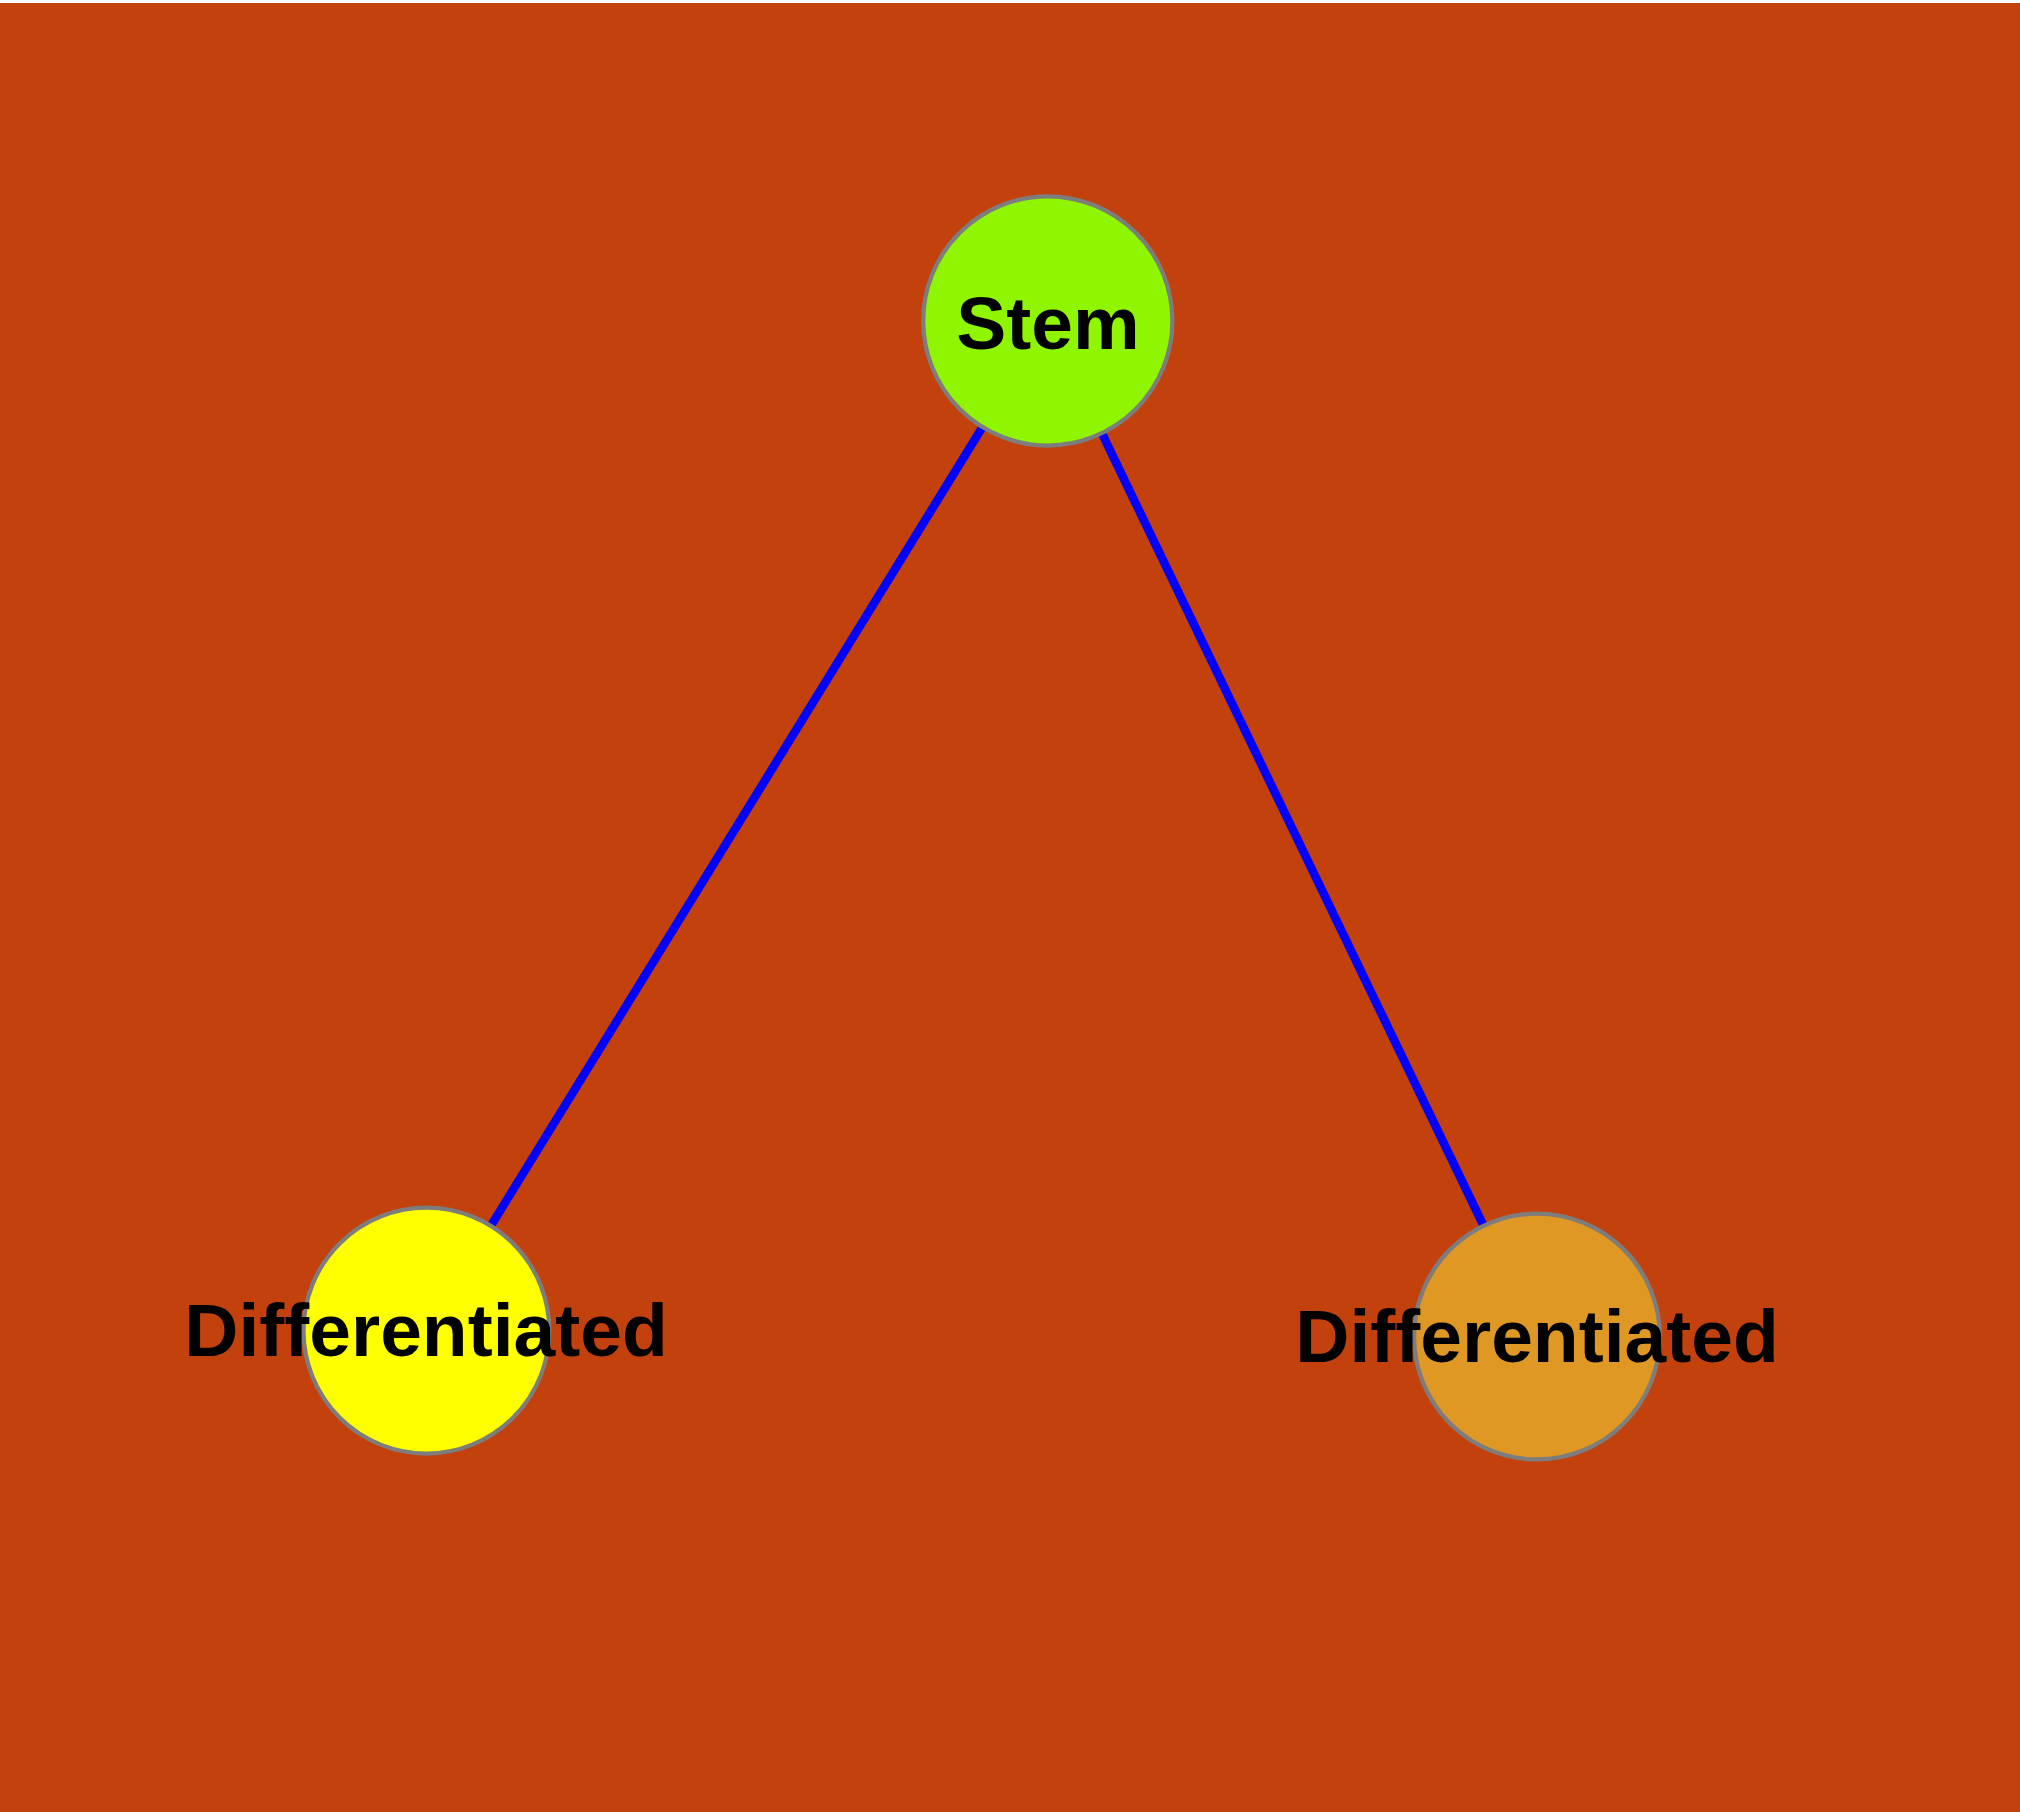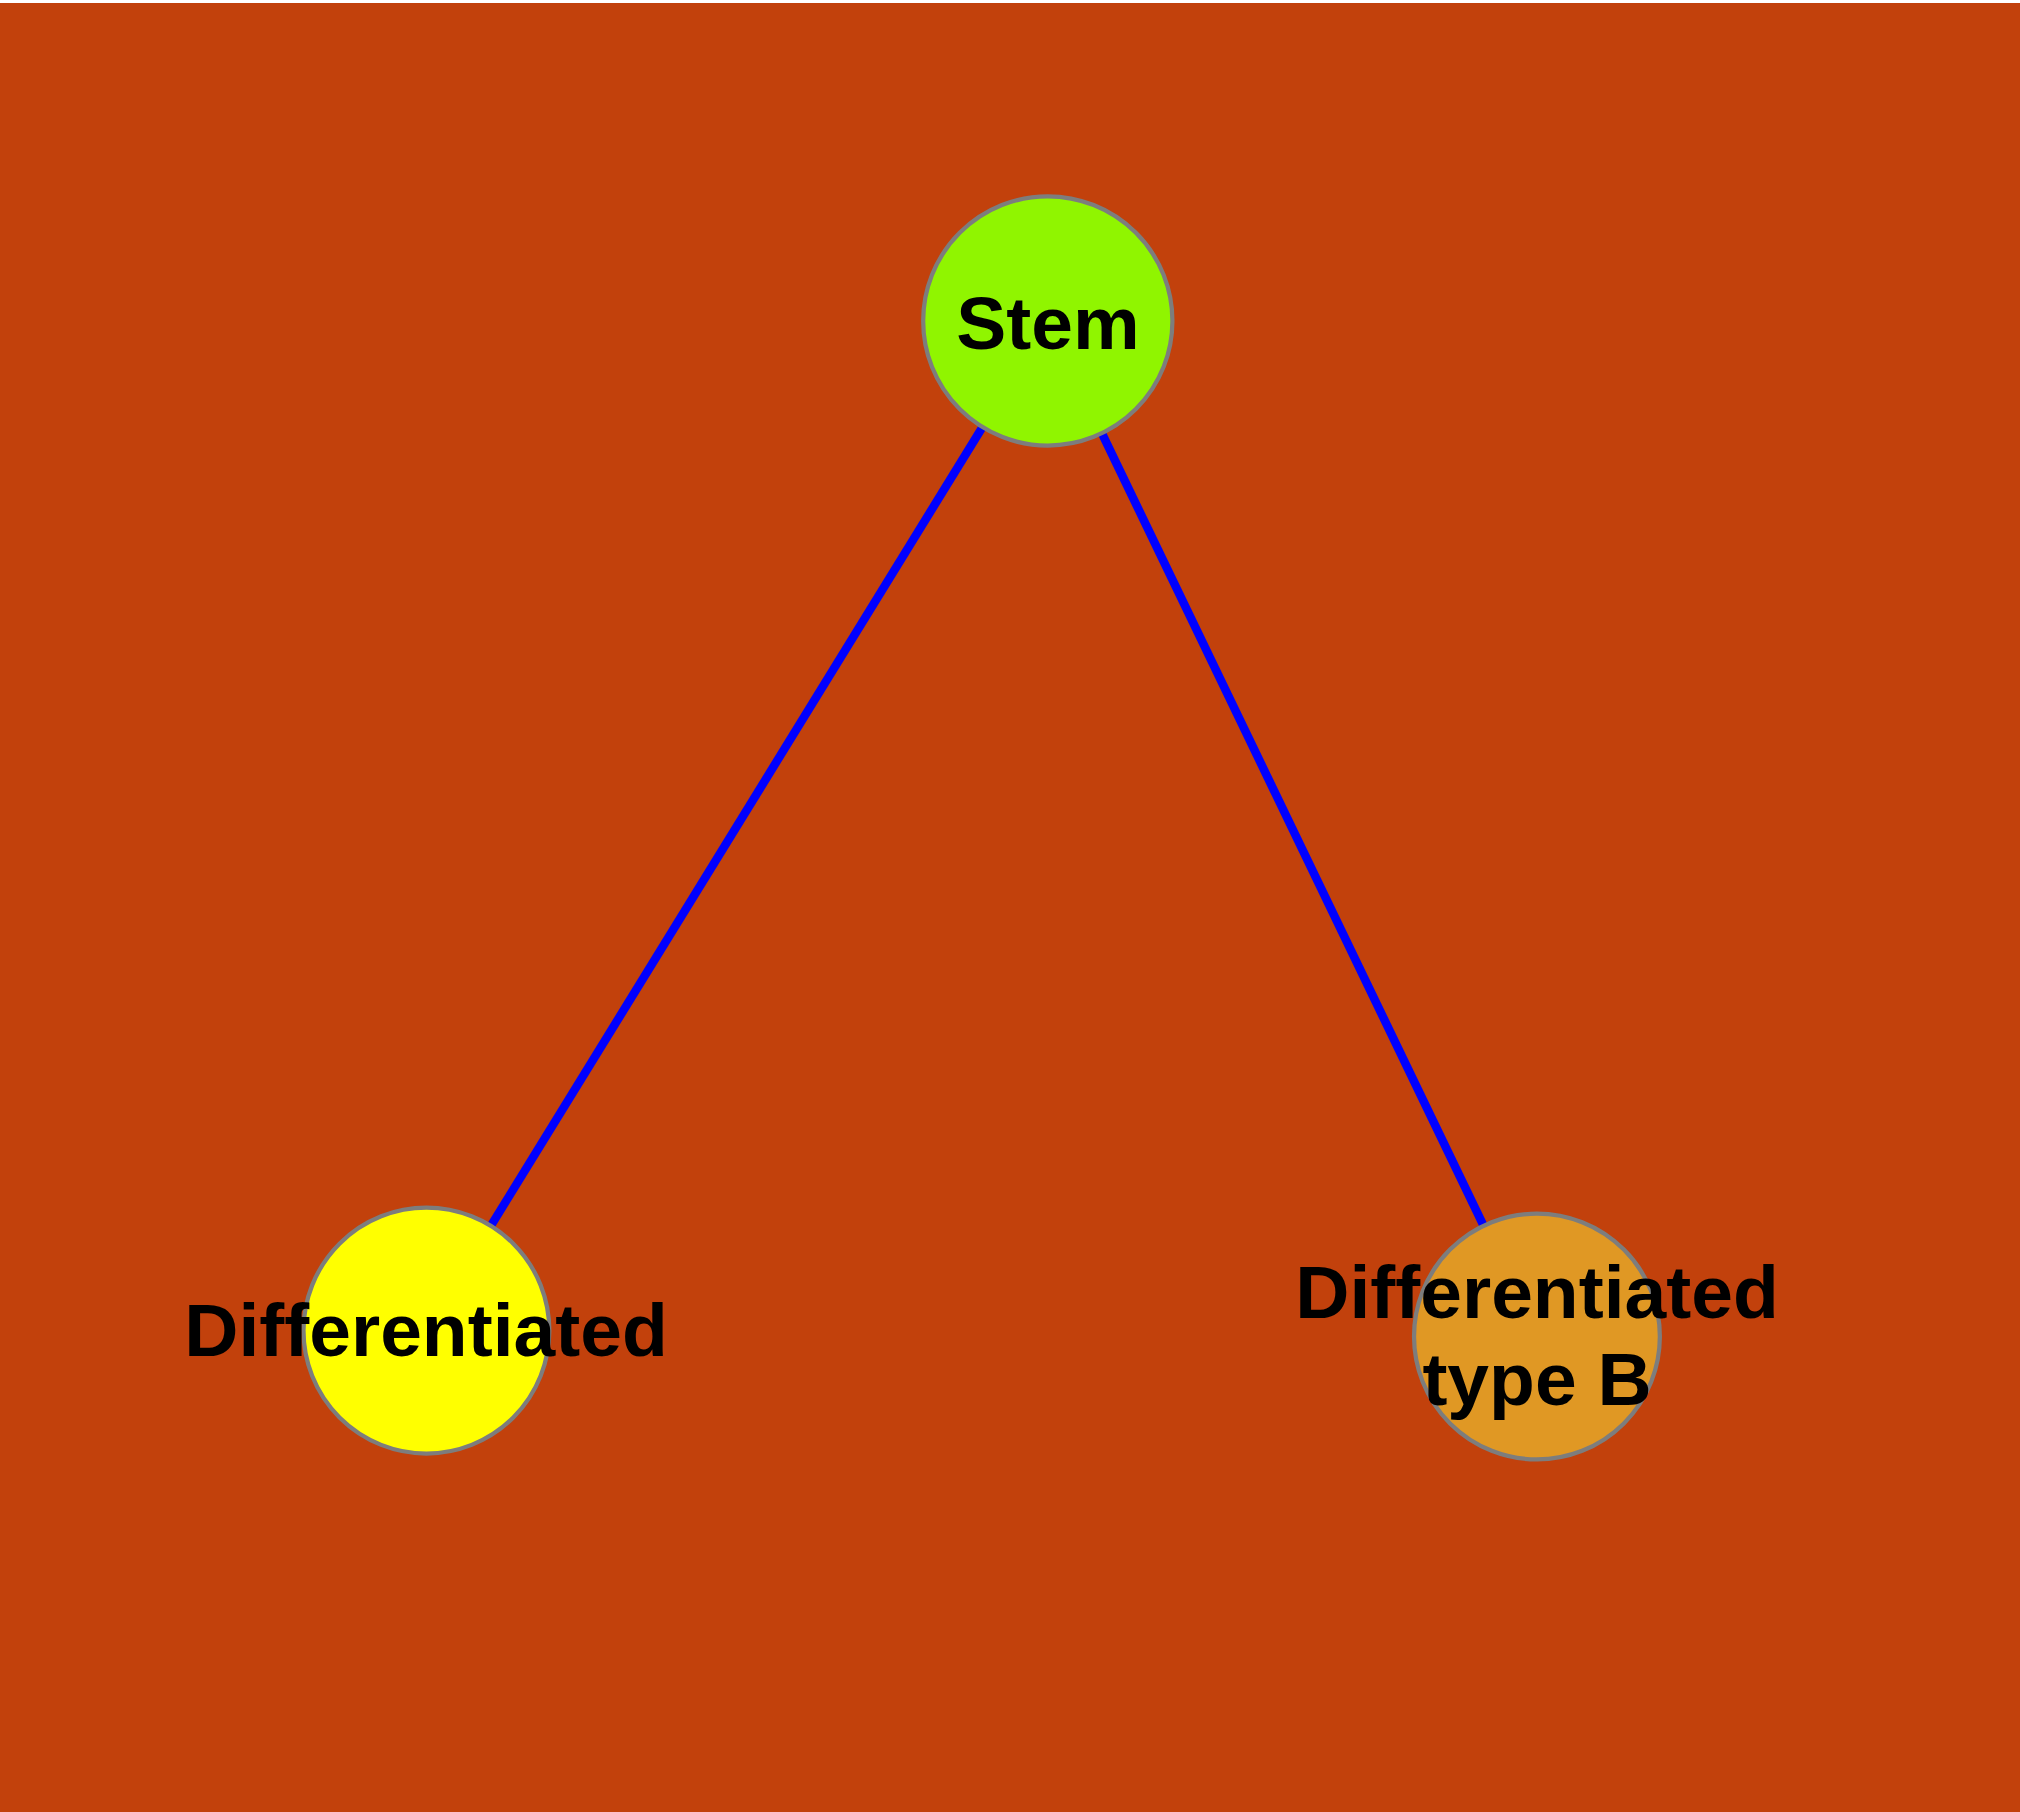--- a/index.html
+++ b/index.html
@@ -61,17 +61,16 @@
   </svg>
 
   <div class="node-label label-stem">Stem</div>
 
   <div class="node-label label-type-a">
     <div>Differentiated</div>
   </div>
 
   <div class="node-label label-type-b">
     <div>Differentiated</div>
-    <div>type B</div>
   </div>
 
 </div>
 
 
 </body></html>

